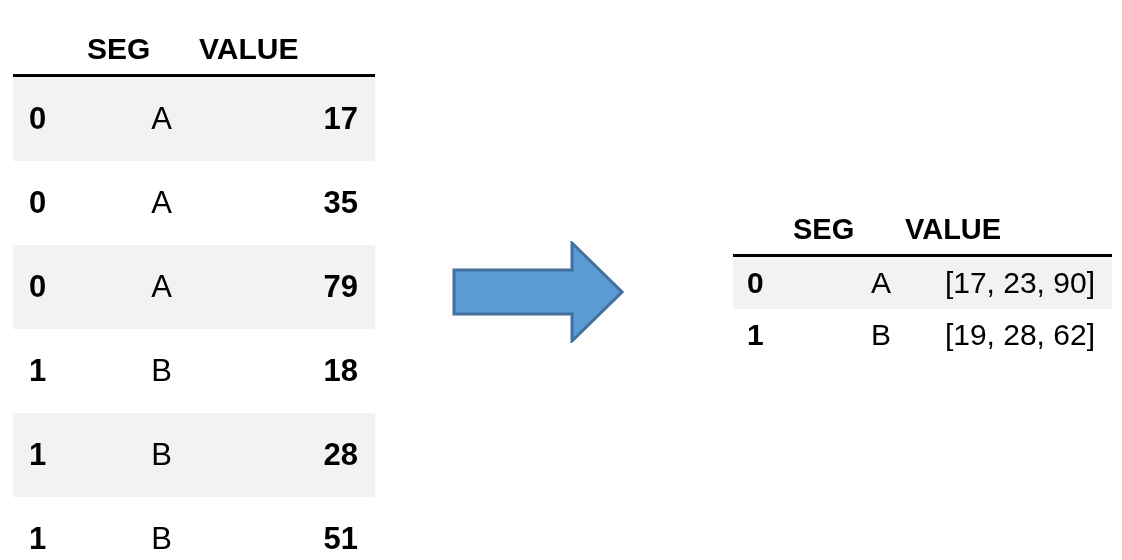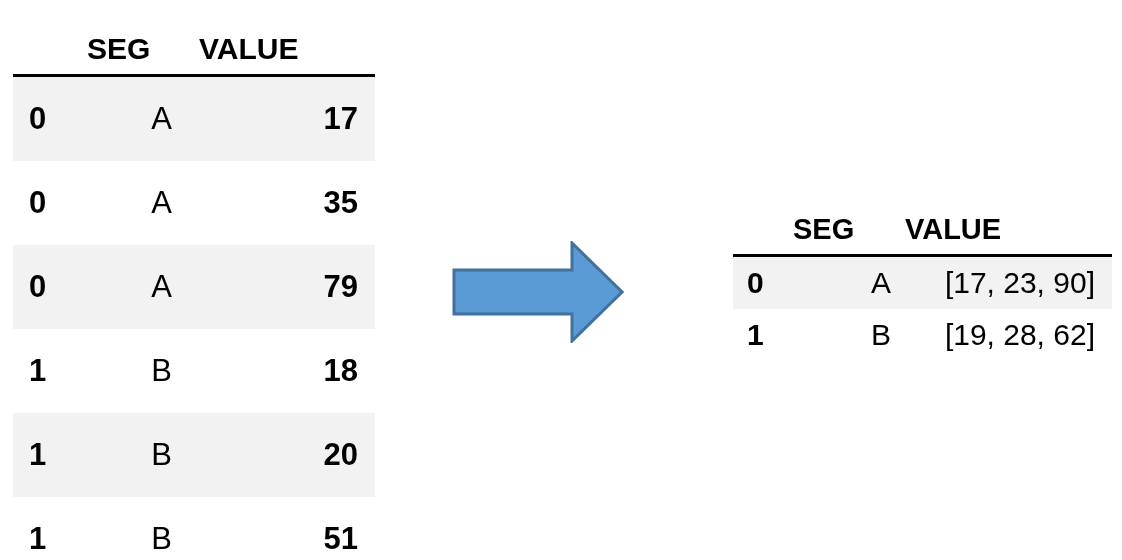--- a/index.html
+++ b/index.html
@@ -158,21 +158,21 @@
         <td class="val-cell">79</td>
       </tr>
       <tr>
         <td class="idx-cell">1</td>
         <td class="seg-cell">B</td>
         <td class="val-cell">18</td>
       </tr>
       <tr class="striped">
         <td class="idx-cell">1</td>
         <td class="seg-cell">B</td>
-        <td class="val-cell">20</td>
+        <td class="val-cell">28</td>
       </tr>
       <tr>
         <td class="idx-cell">1</td>
         <td class="seg-cell">B</td>
         <td class="val-cell">51</td>
       </tr>
     </tbody>
   </table>
 
   <div id="flow-arrow">

